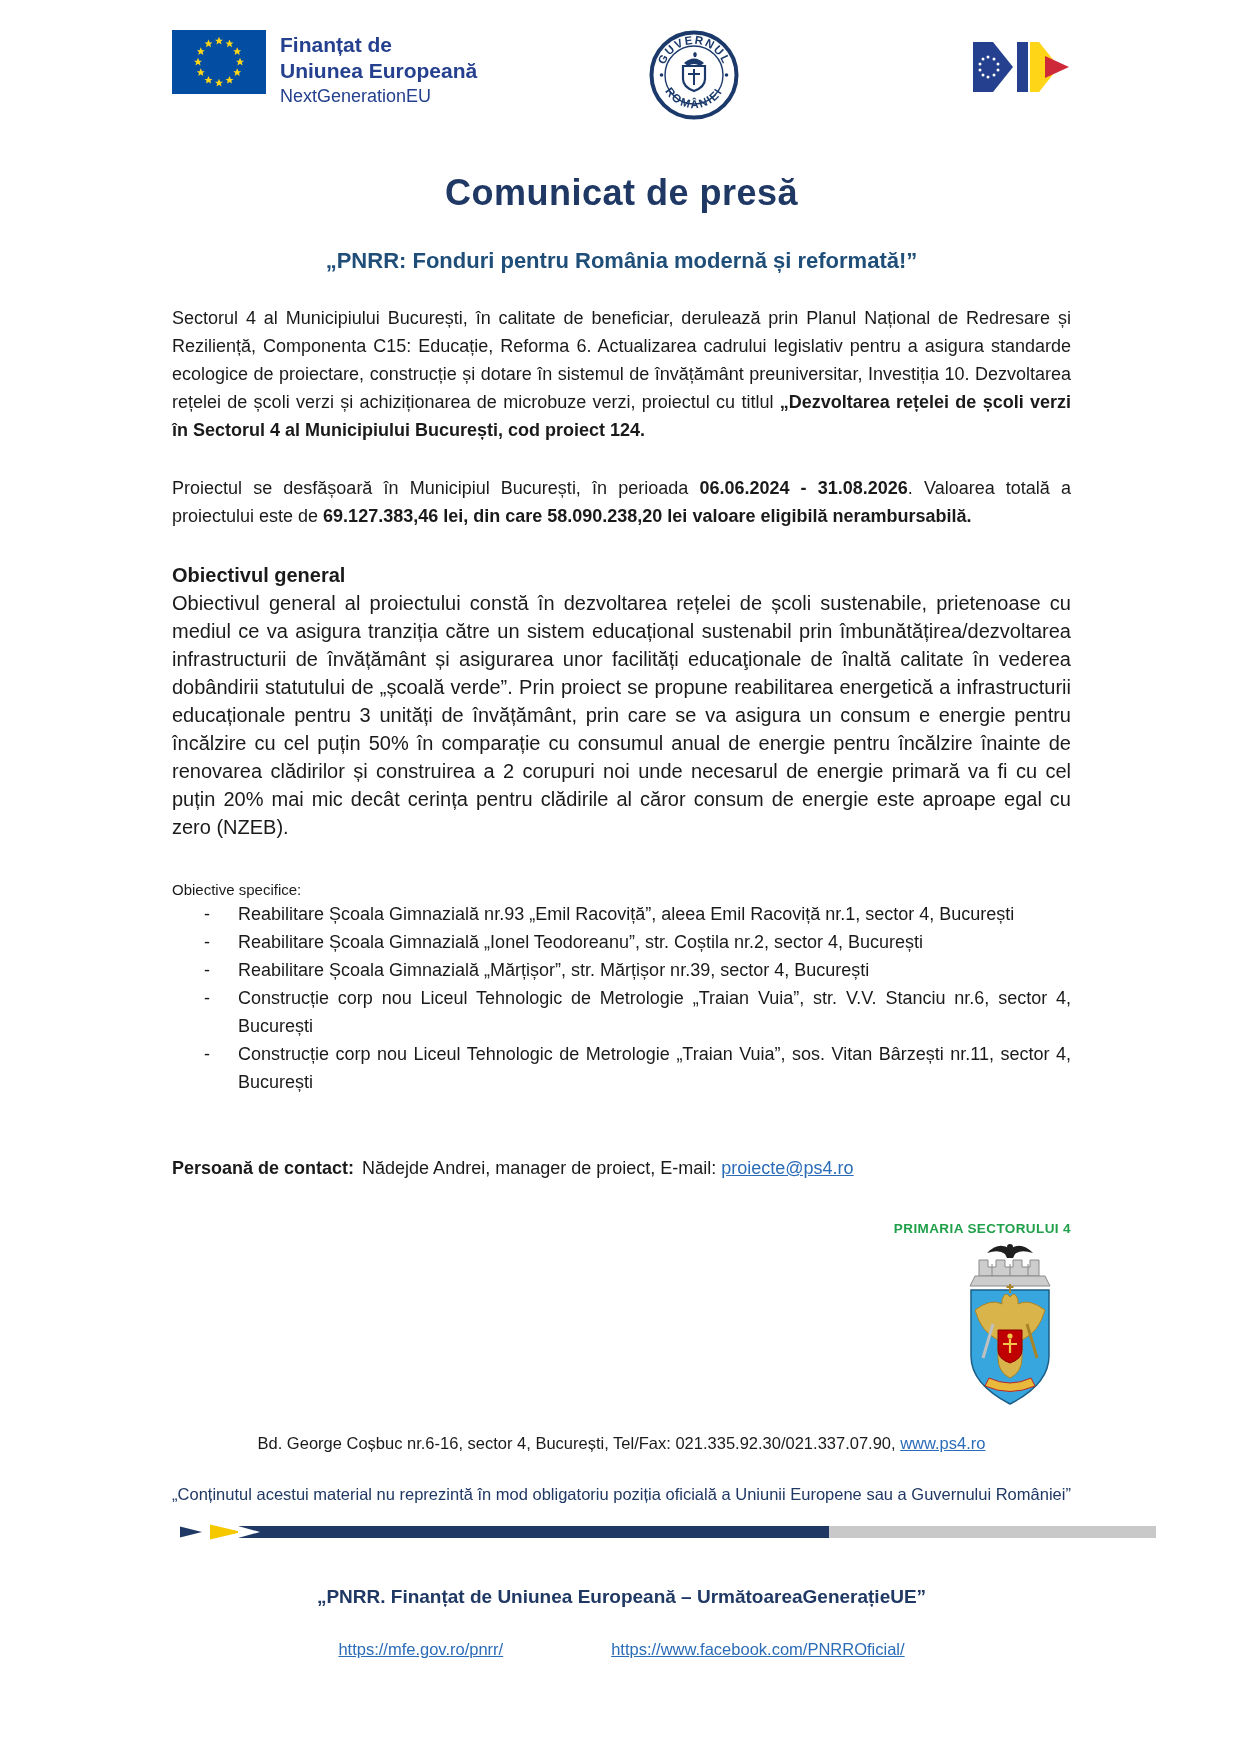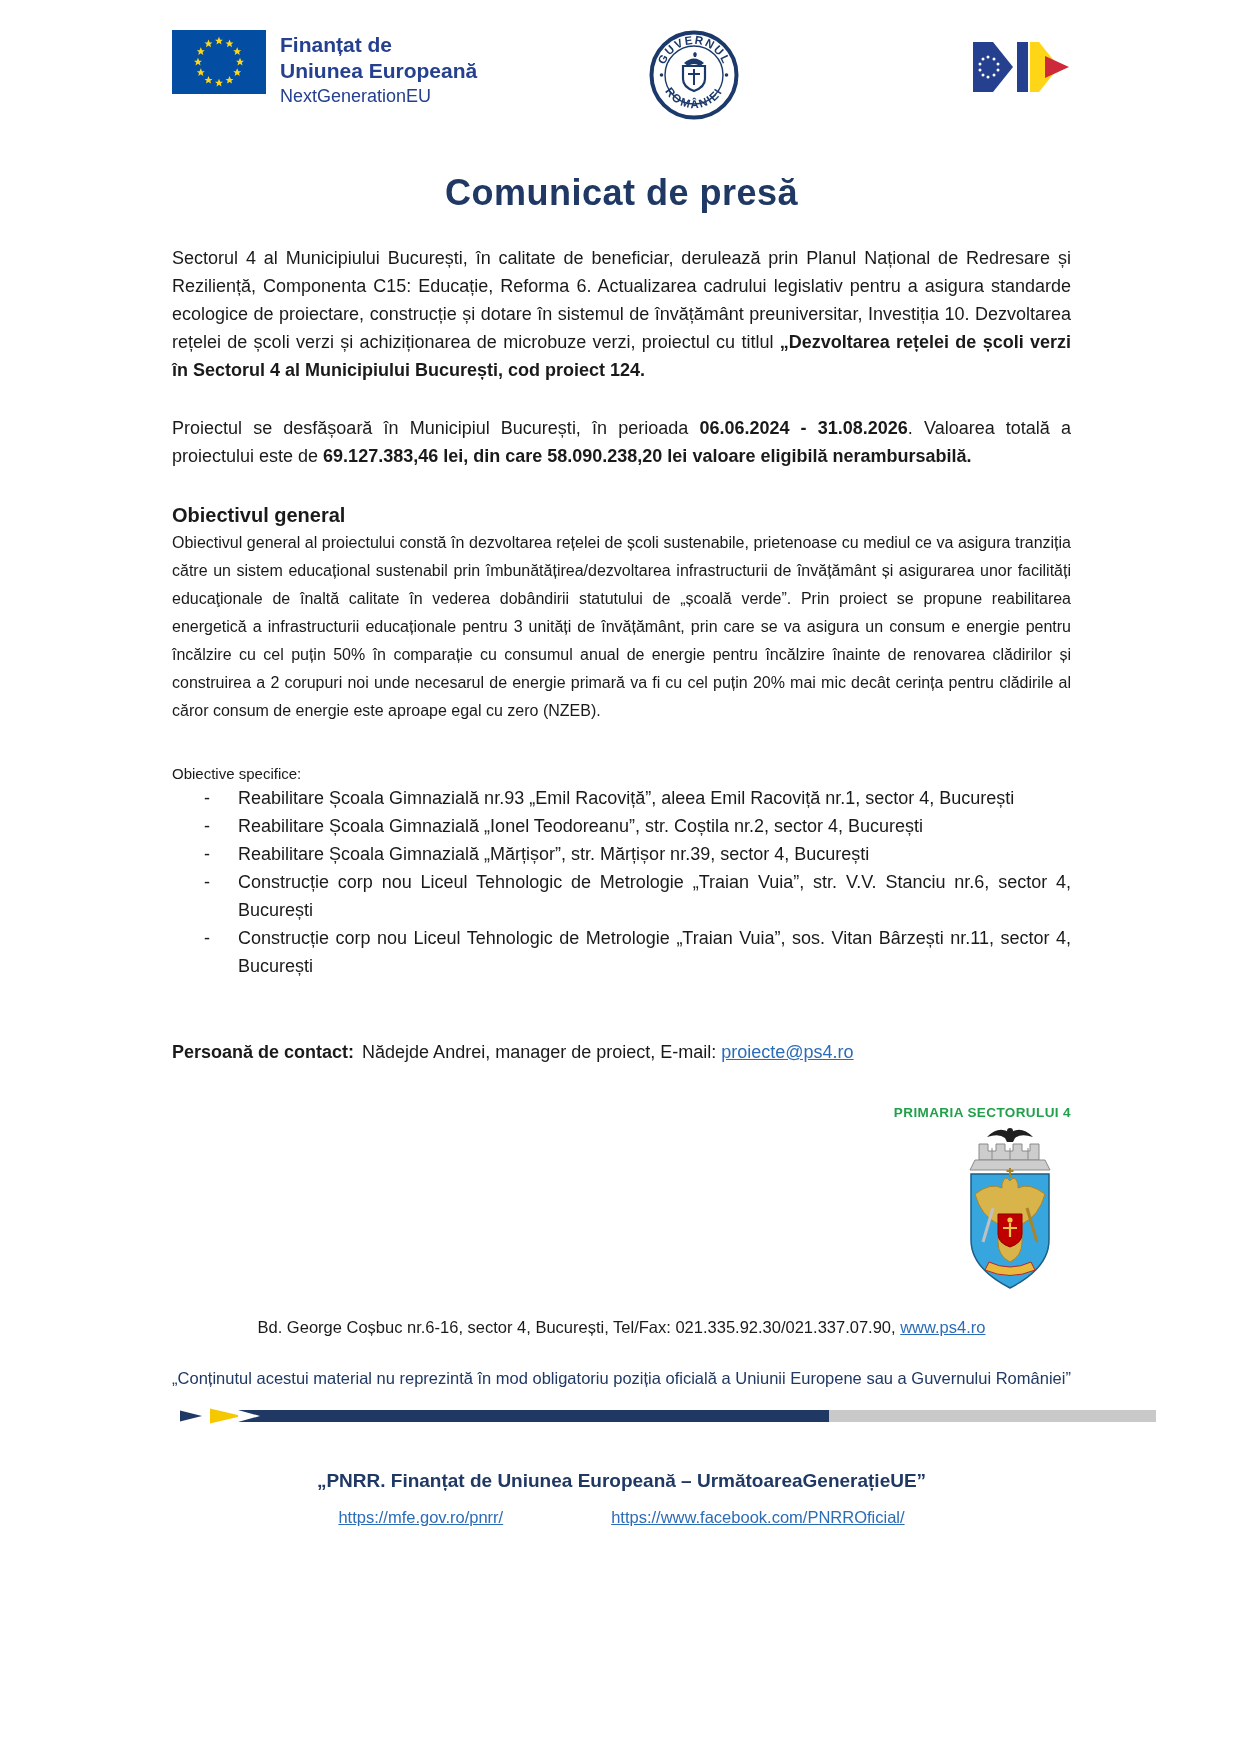--- a/index.html
+++ b/index.html
@@ -33,40 +33,40 @@
   .gov-seal{margin-top:0px;margin-right:60px;}
   .pnrr-logo{display:flex;align-items:center;gap:10px;padding-top:6px;}
   .pnrr-text{line-height:1.12;font-weight:bold;color:var(--logo-blue);font-size:23px;}
   
   .doc-title{margin-top:46px;text-align:center;color:var(--navy);font-size:36px;font-weight:bold;letter-spacing:.5px;}
   .doc-subtitle{margin-top:34px;text-align:center;color:var(--subnavy);font-size:22px;font-weight:bold;}
   
   .para{margin-top:30px;font-size:18px;line-height:28px;text-align:justify;}
   .para b{font-weight:bold;}
   .section-heading{margin-top:34px;font-size:20px;font-weight:bold;}
-  .section-para{font-size:16px;line-height:28px;text-align:justify;margin-top:2px;}
+  .section-para{font-size:20px;line-height:28px;text-align:justify;margin-top:2px;}
   .spec-heading{margin-top:40px;font-size:15px;}
   ul.objectives{list-style:none;margin-top:2px;}
   ul.objectives li{display:flex;font-size:18px;line-height:28px;}
   ul.objectives .dash{width:34px;padding-left:32px;flex:0 0 66px;}
   ul.objectives .li-text{flex:1;text-align:justify;}
   .contact-line{margin-top:62px;font-size:18px;}
   .contact-line .lbl{font-weight:bold;}
   .contact-line .txt{margin-left:8px;}
   a{color:var(--link);text-decoration:underline;cursor:pointer;}
   
   .emblem{margin-top:42px;text-align:right;}
   .emblem-name{color:var(--green);font-weight:bold;font-size:13.5px;letter-spacing:.4px;}
   .emblem-art{margin-top:4px;}
   
   .address{margin-top:22px;text-align:center;font-size:16.5px;}
   .disclaimer{margin-top:32px;text-align:center;font-size:16.5px;color:var(--navy);}
   .deco-bar{margin-top:20px;}
   .slogan{margin-top:42px;text-align:center;color:var(--navy);font-weight:bold;font-size:19px;}
-  .links-row{margin-top:16px;display:flex;justify-content:center;gap:108px;font-size:16.5px;}
+  .links-row{margin-top:32px;display:flex;justify-content:center;gap:108px;font-size:16.5px;}
 </style>
 </head>
 <body>
 
 <div class="page">
 
   <div class="logo-row">
 
     <div class="eu-logo">
       <span>
@@ -140,20 +140,21 @@
           </g>
           <path d="M46,6 H57 V56 H46 Z" fill="#24408E"></path>
           <path d="M59,6 H68 L88,31 L68,56 H59 Z" fill="#FFD617"></path>
           <path d="M74,20 L98,31 L74,42 Z" fill="#CE2939"></path>
         </svg>
       </span>
     </div>
   </div>
 
   <h1 class="doc-title">Comunicat de presă</h1>
+  <h2 class="doc-subtitle">„PNRR: Fonduri pentru România modernă și reformată!”</h2>
 
   <p class="para"><span>Sectorul 4 al Municipiului București, în calitate de beneficiar, derulează prin Planul Național de Redresare și Reziliență, Componenta C15: Educație, Reforma 6. Actualizarea cadrului legislativ pentru a asigura standarde ecologice de proiectare, construcție și dotare în sistemul de învățământ preuniversitar, Investiția 10. Dezvoltarea rețelei de școli verzi și achiziționarea de microbuze verzi, proiectul cu titlul </span><b>„Dezvoltarea rețelei de școli verzi în Sectorul 4 al Municipiului București, cod proiect 124.</b></p>
 
   <p class="para"><span>Proiectul se desfășoară în Municipiul București, în perioada </span><b>06.06.2024 - 31.08.2026</b><span>. Valoarea totală a proiectului este de </span><b>69.127.383,46 lei, din care 58.090.238,20 lei valoare eligibilă nerambursabilă.</b></p>
 
   <h3 class="section-heading">Obiectivul general</h3>
   <p class="section-para">Obiectivul general al proiectului constă în dezvoltarea rețelei de școli sustenabile, prietenoase cu mediul ce va asigura tranziția către un sistem educațional sustenabil prin îmbunătățirea/dezvoltarea infrastructurii de învățământ și asigurarea unor facilități educaţionale de înaltă calitate în vederea dobândirii statutului de „școală verde”. Prin proiect se propune reabilitarea energetică a infrastructurii educaționale pentru 3 unități de învățământ, prin care se va asigura un consum e energie pentru încălzire cu cel puțin 50% în comparație cu consumul anual de energie pentru încălzire înainte de renovarea clădirilor și construirea a 2 corupuri noi unde necesarul de energie primară va fi cu cel puțin 20% mai mic decât cerința pentru clădirile al căror consum de energie este aproape egal cu zero (NZEB).</p>
 
   <p class="spec-heading">Obiective specifice:</p>
   <ul class="objectives">

